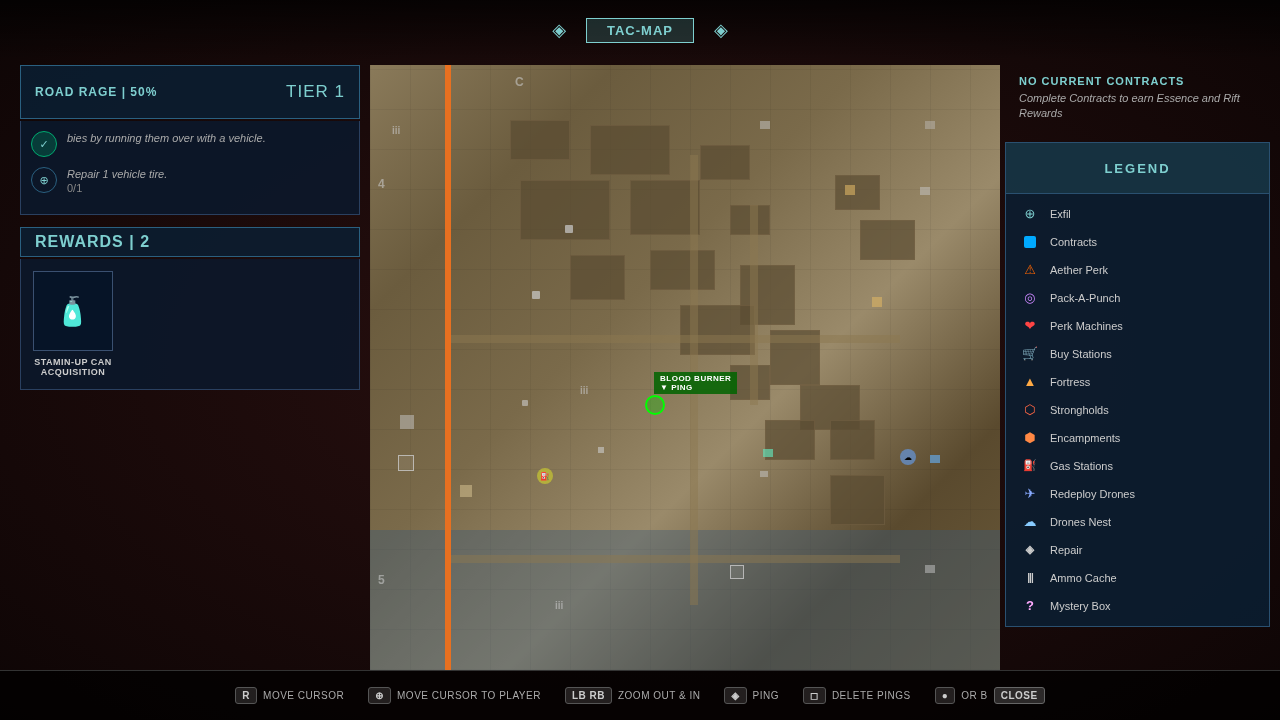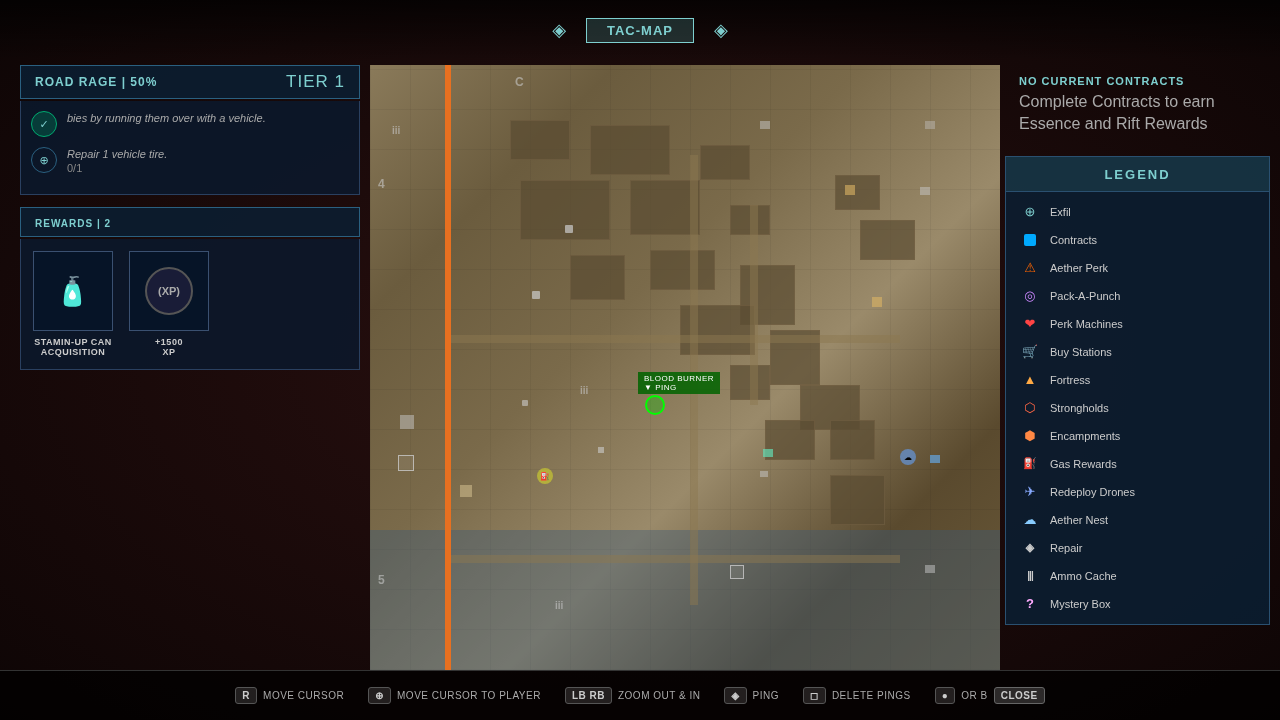--- a/index.html
+++ b/index.html
@@ -64,21 +64,21 @@
       position: absolute;
       top: 65px;
       left: 20px;
       width: 340px;
       z-index: 10;
     }
 
     .mission-header {
       background: rgba(10, 30, 50, 0.85);
       border: 1px solid #2a6080;
-      padding: 6px 14px;
+      padding: 16px 14px;
       display: flex;
       justify-content: space-between;
       align-items: center;
       margin-bottom: 2px;
     }
 
     .mission-title {
       color: #7ecfcf;
       font-size: 12px;
       font-weight: bold;
@@ -141,21 +141,21 @@
     
     .rewards-header {
       background: rgba(10, 30, 50, 0.85);
       border: 1px solid #2a6080;
       padding: 5px 14px;
       margin-bottom: 2px;
     }
 
     .rewards-title {
       color: #7ecfcf;
-      font-size: 10px;
+      font-size: 16px;
       font-weight: bold;
       letter-spacing: 1px;
     }
 
     .rewards-body {
       background: rgba(10, 25, 45, 0.85);
       border: 1px solid #2a4060;
       border-top: none;
       padding: 12px;
       display: flex;
@@ -257,33 +257,34 @@
     .contracts-no {
       color: #7ecfcf;
       font-size: 11px;
       font-weight: bold;
       letter-spacing: 1px;
       margin-bottom: 4px;
     }
 
     .contracts-desc {
       color: #aaa;
-      font-size: 16px;
+      font-size: 11px;
       line-height: 1.4;
+      font-style: italic;
     }
 
     .legend-container {
       background: rgba(10, 30, 50, 0.85);
       border: 1px solid #2a5070;
     }
 
     .legend-header {
       background: rgba(80, 180, 180, 0.15);
       border-bottom: 1px solid #2a5070;
-      padding: 8px 14px;
+      padding: 16px 14px;
       text-align: center;
     }
 
     .legend-title {
       color: #7ecfcf;
       font-size: 13px;
       font-weight: bold;
       letter-spacing: 2px;
     }
 
@@ -426,26 +427,20 @@
   <div class="rewards-header">
     <span class="rewards-title">REWARDS | 2</span>
   </div>
 
   <div class="rewards-body">
     <div class="reward-item">
       <div class="reward-box">
         <div class="reward-icon">🧴</div>
       </div>
       <div class="reward-label">STAMIN-UP CAN<br>ACQUISITION</div>
-    </div>
-    <div class="reward-item">
-      <div class="reward-box">
-        <div class="reward-xp-icon">(XP)</div>
-      </div>
-      <div class="reward-label">+1500<br>XP</div>
     </div>
   </div>
 </div>
 
 <div class="map-container">
   <div class="map-bg">
 
     <div class="orange-road"></div>
 
     <div class="map-number-label" style="top:10px; left:145px;">C</div>
@@ -497,21 +492,21 @@
     <div style="position:absolute; top:406px; left:390px; width:8px; height:6px; background:rgba(200,200,200,0.5); z-index:5;"></div>
 
     <div style="position:absolute; top:328px; left:273px; z-index:8;">
 
       <div style="position:absolute; left:12px; top:0; bottom:0; width:1px; background:white; opacity:0.9;"></div>
       <div style="position:absolute; top:12px; left:0; right:0; height:1px; background:white; opacity:0.9;"></div>
 
       <div class="player-circle" style="top:2px; left:2px;"></div>
     </div>
 
-    <div style="position:absolute; top:307px; left:268px; z-index:9; background:rgba(0,100,0,0.85); color:white; font-size:8px; padding:2px 6px; font-weight:normal; letter-spacing:0.5px; white-space:nowrap;">BLOOD BURNER<br>▼ PING</div>
+    <div style="position:absolute; top:307px; left:284px; z-index:9; background:rgba(0,100,0,0.85); color:white; font-size:8px; padding:2px 6px; font-weight:bold; letter-spacing:0.5px; white-space:nowrap;">BLOOD BURNER<br>▼ PING</div>
 
     <div style="position:absolute; top:403px; left:167px; width:16px; height:16px; background:rgba(200,200,50,0.7); border-radius:50%; z-index:5; display:flex; align-items:center; justify-content:center; font-size:8px; color:black;">⛽</div>
     <div style="position:absolute; top:384px; left:530px; width:16px; height:16px; background:rgba(100,150,220,0.7); border-radius:50%; z-index:5; display:flex; align-items:center; justify-content:center; font-size:8px;">☁</div>
     <div style="position:absolute; top:350px; left:30px; width:14px; height:14px; background:rgba(200,200,200,0.5); z-index:5;"></div>
     <div style="position:absolute; top:120px; left:475px; width:10px; height:10px; background:rgba(220,180,100,0.6); z-index:5;"></div>
     <div style="position:absolute; top:232px; left:502px; width:10px; height:10px; background:rgba(220,180,100,0.6); z-index:5;"></div>
     <div style="position:absolute; top:420px; left:90px; width:12px; height:12px; background:rgba(220,200,150,0.5); z-index:5;"></div>
   </div>
 </div>
 
@@ -560,29 +555,29 @@
       <div class="legend-item">
         <div class="legend-icon" style="color:#ff6644;">⬡</div>
         <span>Strongholds</span>
       </div>
       <div class="legend-item">
         <div class="legend-icon" style="color:#ff8844;">⬢</div>
         <span>Encampments</span>
       </div>
       <div class="legend-item">
         <div class="legend-icon" style="color:#aaaaaa; font-size:11px;">⛽</div>
-        <span>Gas Rewards</span>
+        <span>Gas Stations</span>
       </div>
       <div class="legend-item">
         <div class="legend-icon" style="color:#88aaff;">✈</div>
         <span>Redeploy Drones</span>
       </div>
       <div class="legend-item">
         <div class="legend-icon" style="color:#88ccff;">☁</div>
-        <span>Aether Nest</span>
+        <span>Drones Nest</span>
       </div>
       <div class="legend-item">
         <div class="legend-icon" style="color:#cccccc; font-size:11px; font-weight:bold;">◈</div>
         <span>Repair</span>
       </div>
       <div class="legend-item">
         <div class="legend-icon" style="color:#cccccc; font-size:10px; letter-spacing:-1px; font-weight:bold;">|||</div>
         <span>Ammo Cache</span>
       </div>
       <div class="legend-item">

